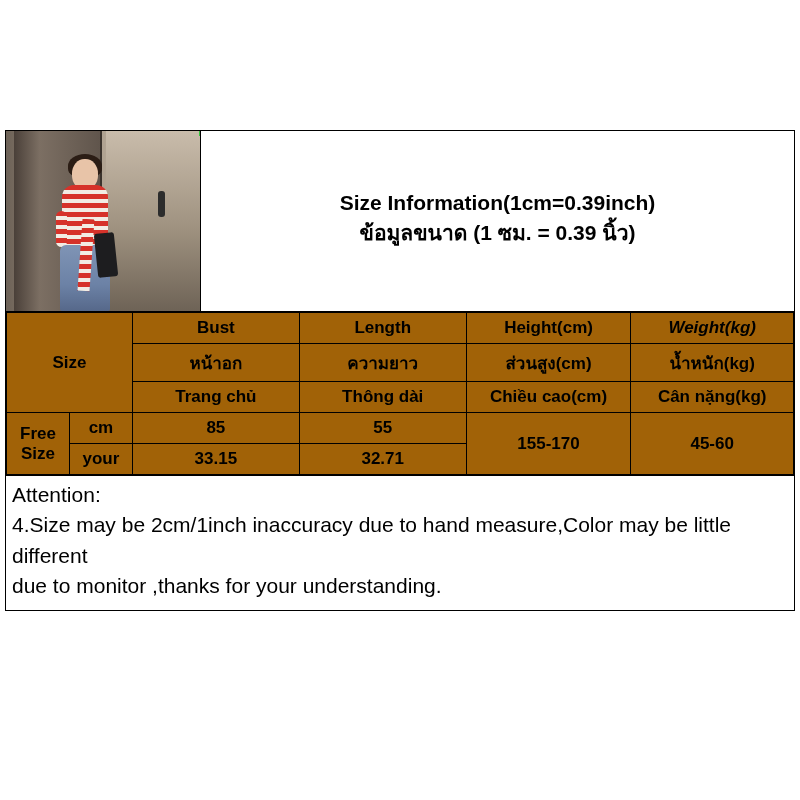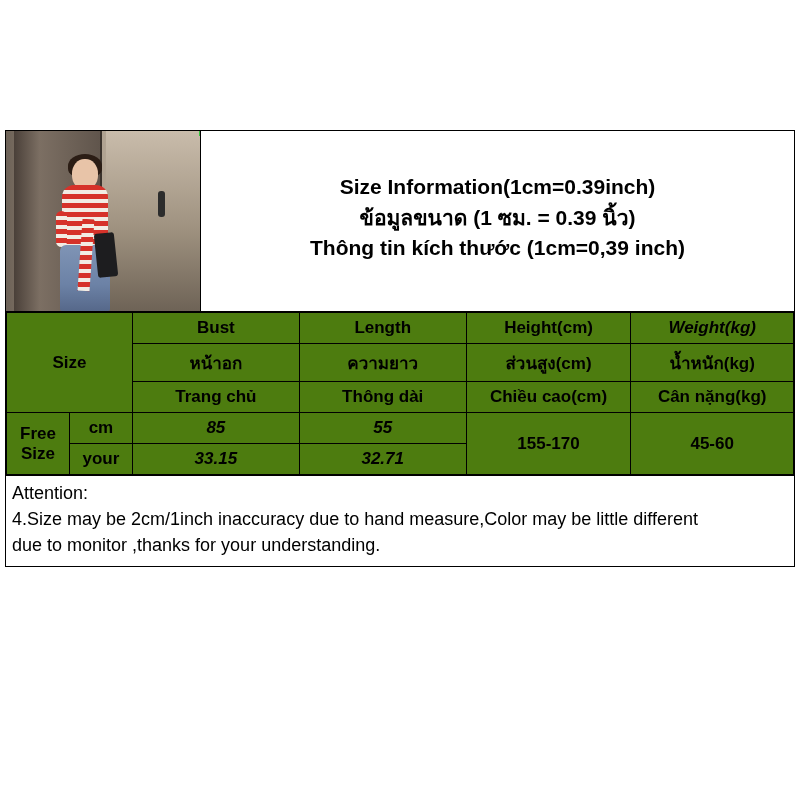--- a/index.html
+++ b/index.html
@@ -134,21 +134,21 @@
     border-collapse: collapse;
     table-layout: fixed;
   }
   table.meas td {
     border: 1px solid #000;
     text-align: center;
     vertical-align: middle;
     font-size: 17px;
     font-weight: bold;
     padding: 5px 2px;
-    background: #4d7c0f;
+    background: #a16207;
   }
   .col-label { width: 112px; margin-left: 9px; }
   .col-unit  { width: 82px; }
   .col-bust  { width: 150px; }
   .col-len   { width: 150px; }
   .col-hgt   { width: 148px; }
   .col-wgt   { width: 146px; font-style: italic; }
 
   td.size-head {
     font-size: 26px;
@@ -156,37 +156,36 @@
   }
   td.free-size {
     font-size: 18px;
     font-weight: bold;
     background: #f2f0ee;
   }
   td.val {
     font-weight: bold;
     font-size: 18px;
     background: #ffffff;
-    font-style: italic;
   }
   td.span-val {
     font-weight: bold;
     font-size: 18px;
     background: #f2f0ee;
   }
 
   
   .attention {
     border-top: 1px solid #000;
     padding: 4px 6px 8px 6px;
     background: #fff;
   }
   .attention p {
     margin: 0;
-    font-size: 18px;
+    font-size: 21px;
     line-height: 1.45;
     color: #000;
   }
 </style>
 </head>
 <body>
 
 <div class="page">
   <div class="size-chart">
 
@@ -206,21 +205,20 @@
             <div class="ph-jeans"></div>
             <div class="ph-scarf"></div>
             <div class="ph-bag"></div>
           </div>
         </div>
         <div class="green-mark"></div>
       </div>
       <div class="title-cell">
         <div class="title-line">Size Information(1cm=0.39inch)</div>
         <div class="title-line">ข้อมูลขนาด (1 ซม. = 0.39 นิ้ว)</div>
-        <div class="title-line">Thông tin kích thước (1cm=0,39 inch)</div>
       </div>
     </div>
 
     <table class="meas">
       <tbody>
         <tr>
           <td class="size-head col-label" rowspan="3" colspan="2">Size</td>
           <td class="col-bust">Bust</td>
           <td class="col-len">Length</td>
           <td class="col-hgt">Height(cm)</td>

